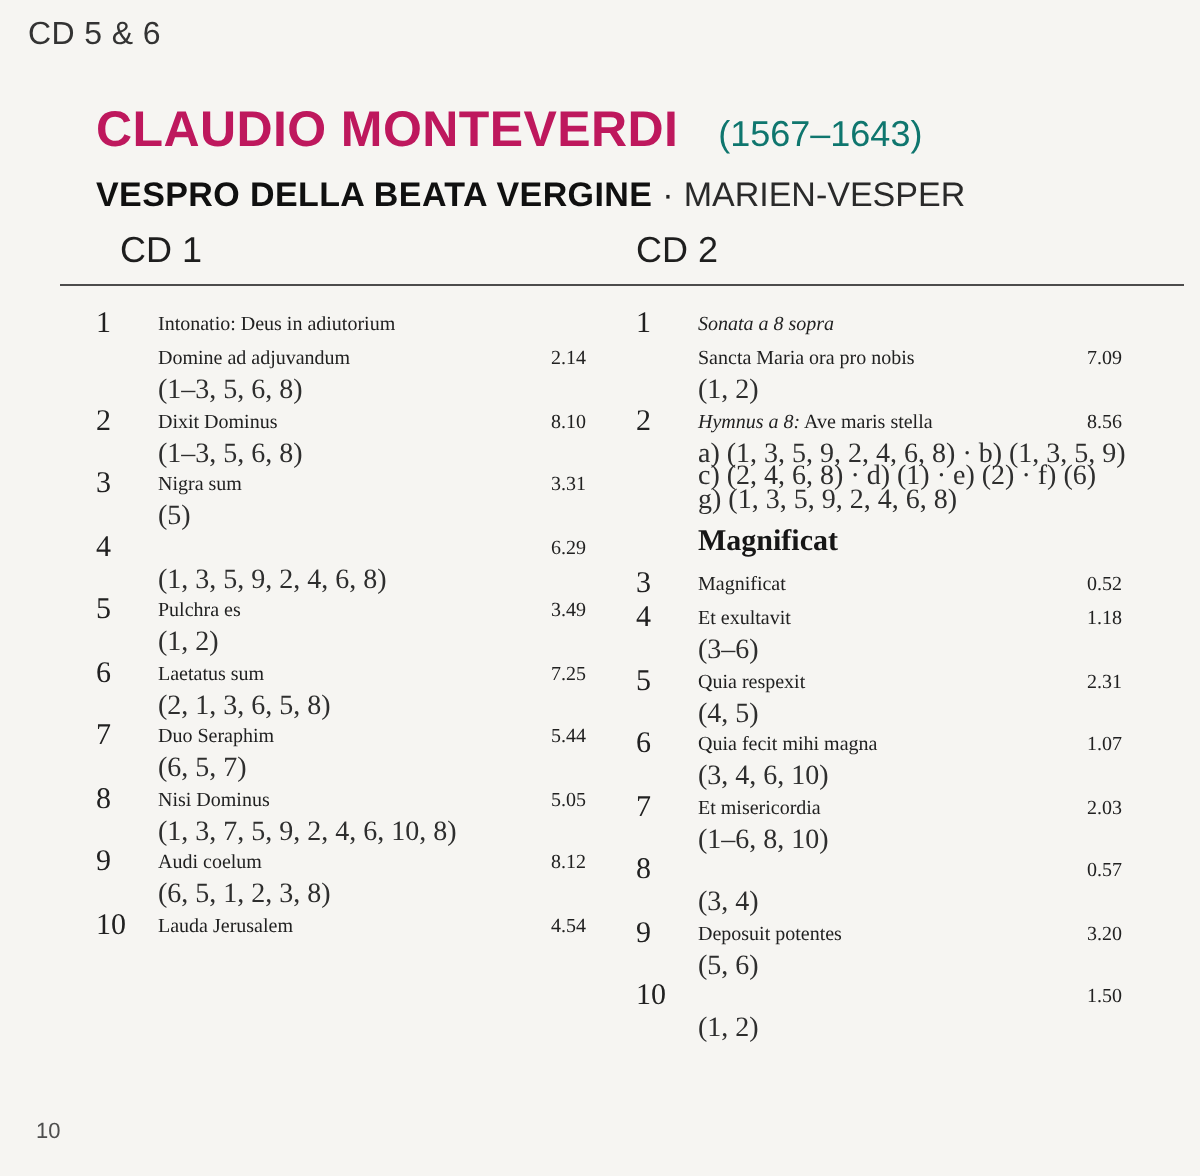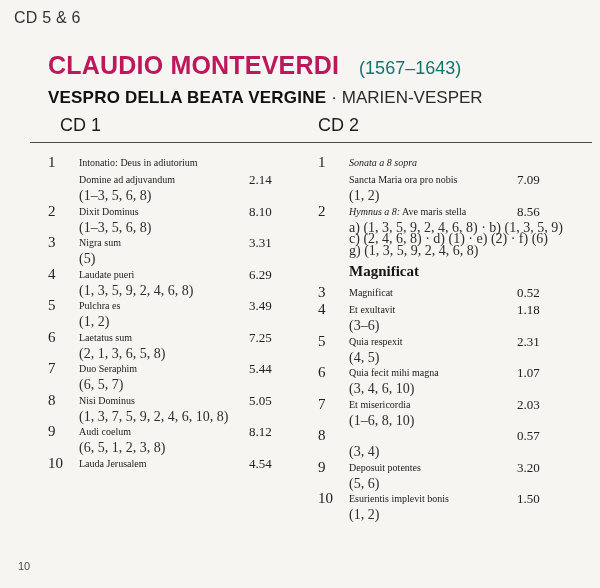--- a/index.html
+++ b/index.html
@@ -49,21 +49,21 @@
   .track {
     display: grid;
     grid-template-columns: 31px 1fr 44px;
   }
   .t-num  { grid-column: 1; grid-row: 1; font-size: 15px; line-height: 17px; color: #212121; }
   .t-title{ grid-column: 2; grid-row: 1; }
   .t-line { font-size: 10px; line-height: 17px; color: #212121; white-space: nowrap; }
   .t-line .it { font-style: italic; }
   .t-time {
     grid-column: 3; grid-row: 1; align-self: end;
-    font-size: 13px; line-height: 17px; color: #212121;
+    font-size: 10px; line-height: 17px; text-align: right; color: #212121;
   }
   .t-perf {
     grid-column: 2 / 4; grid-row: 2;
     font-size: 14px; line-height: 11.5px; color: #2e2e2e;
     padding: 2px 0 1px 0;
     white-space: nowrap;
   }
   .section-heading {
     font-size: 15px; line-height: 17px; font-weight: 700; color: #161616;
     padding-left: 31px; margin: 6px 0 4px 0;
@@ -121,23 +121,20 @@
       <div class="t-title">
         <div class="t-line"><span>Nigra sum</span></div>
       </div>
       <div class="t-time">3.31</div>
       <div class="t-perf">
         <div>(5)</div>
       </div>
     </div>
     <div class="track">
       <div class="t-num">4</div>
-      <div class="t-title">
-        <div class="t-line"><span>Laudate pueri</span></div>
-      </div>
       <div class="t-time">6.29</div>
       <div class="t-perf">
         <div>(1, 3, 5, 9, 2, 4, 6, 8)</div>
       </div>
     </div>
     <div class="track">
       <div class="t-num">5</div>
       <div class="t-title">
         <div class="t-line"><span>Pulchra es</span></div>
       </div>
@@ -278,23 +275,20 @@
       <div class="t-title">
         <div class="t-line"><span>Deposuit potentes</span></div>
       </div>
       <div class="t-time">3.20</div>
       <div class="t-perf">
         <div>(5, 6)</div>
       </div>
     </div>
     <div class="track">
       <div class="t-num">10</div>
-      <div class="t-title">
-        <div class="t-line"><span>Esurientis implevit bonis</span></div>
-      </div>
       <div class="t-time">1.50</div>
       <div class="t-perf">
         <div>(1, 2)</div>
       </div>
     </div>
   </div>
 
 <div class="page-number">10</div>
 
 </body></html>

